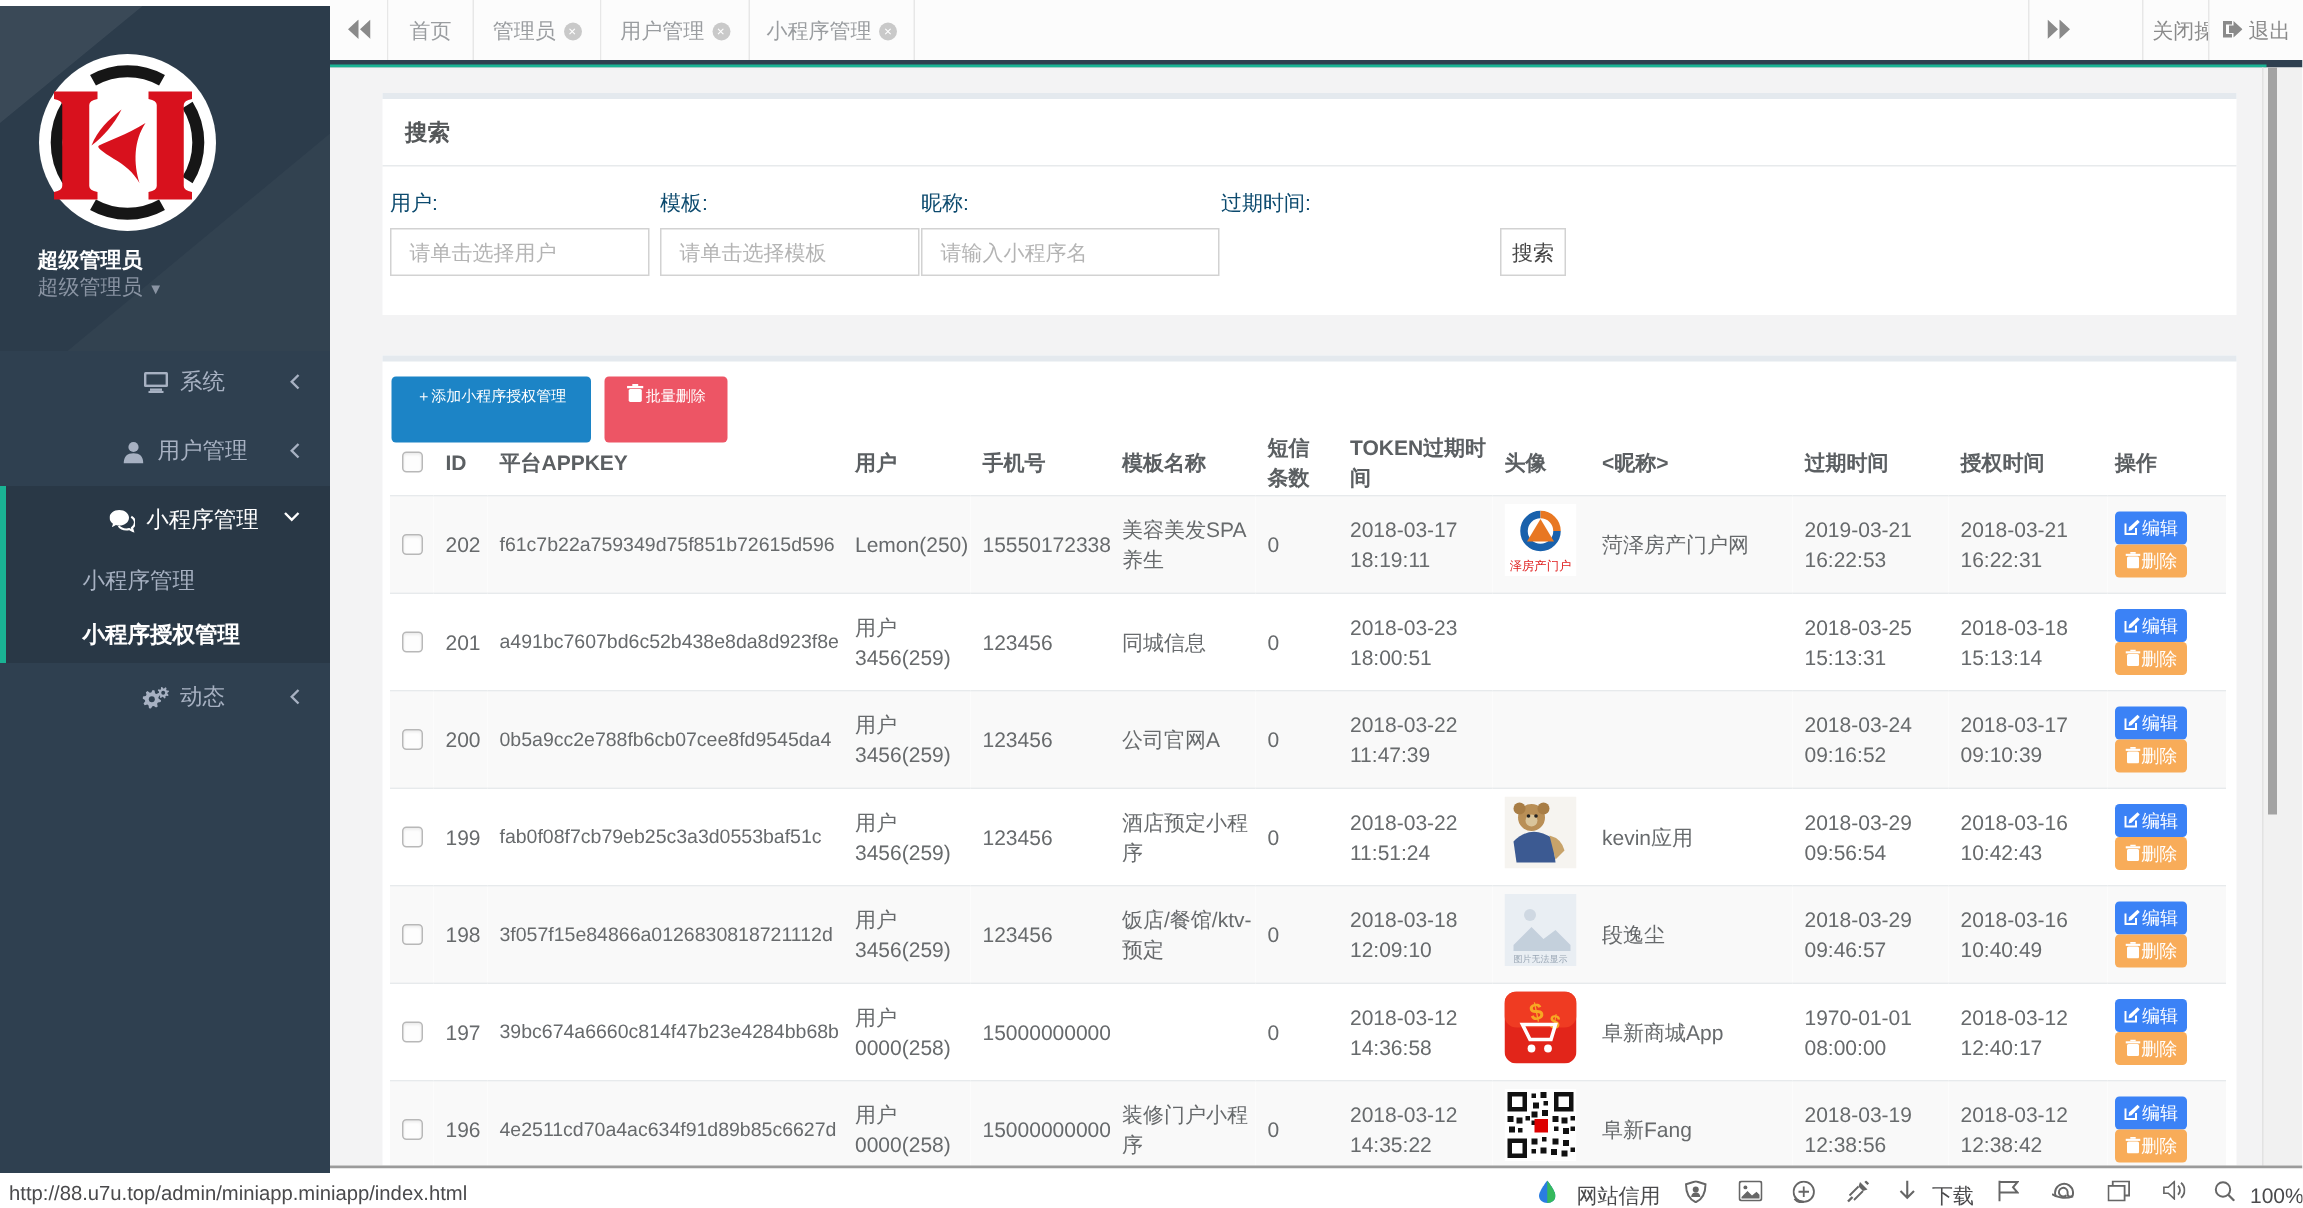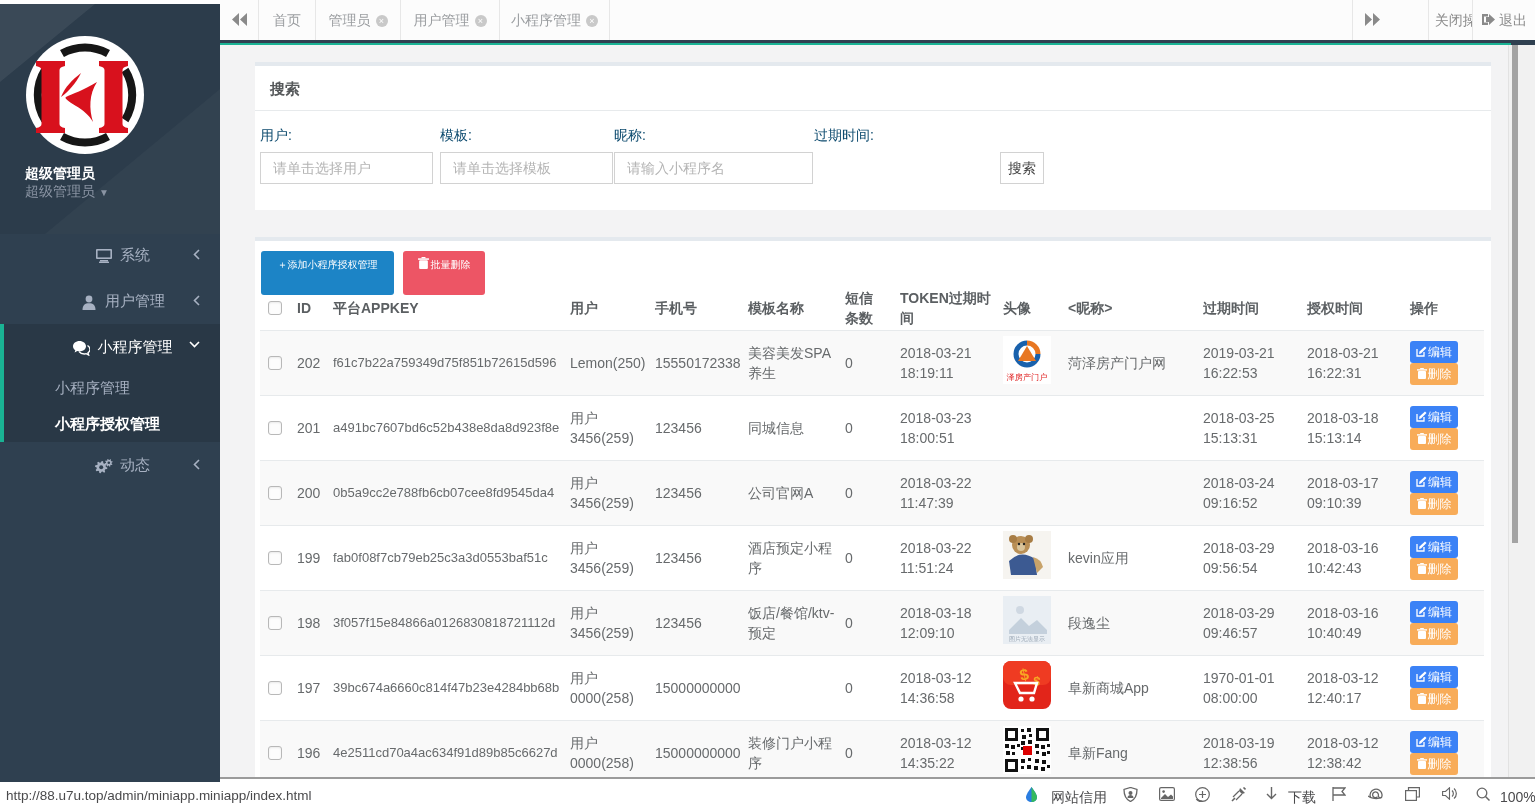--- a/index.html
+++ b/index.html
@@ -188,21 +188,21 @@
         <tr class="odd">
               <td>
                 <div class="ckb"></div>
               </td>
               <td>202</td>
               <td class="hex">f61c7b22a759349d75f851b72615d596</td>
               <td>Lemon(250)</td>
               <td>15550172338</td>
               <td>美容美发SPA养生</td>
               <td>0</td>
-              <td>2018-03-21 18:19:11</td>
+              <td>2018-03-17 18:19:11</td>
               <td><svg class="avatar" viewBox="0 0 48 48">
                   <rect width="48" height="48" fill="#fff"></rect>
                   <path d="M24 7 A11 11 0 1 0 35 18" fill="none" stroke="#1961ac" stroke-width="5"></path>
                   <path d="M24 10 L33 25 L15 25 Z" fill="#e87722"></path>
                   <path d="M35 18 A11 11 0 0 0 24 7" fill="none" stroke="#e87722" stroke-width="5"></path>
                   <text x="24" y="44" font-size="8.2" fill="#e02020" text-anchor="middle">泽房产门户</text>
                 </svg></td>
               <td>菏泽房产门户网</td>
               <td>2019-03-21 16:22:53</td>
               <td>2018-03-21 16:22:31</td>

